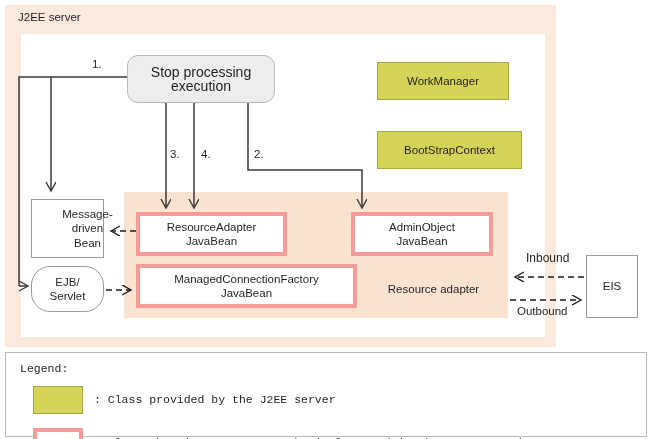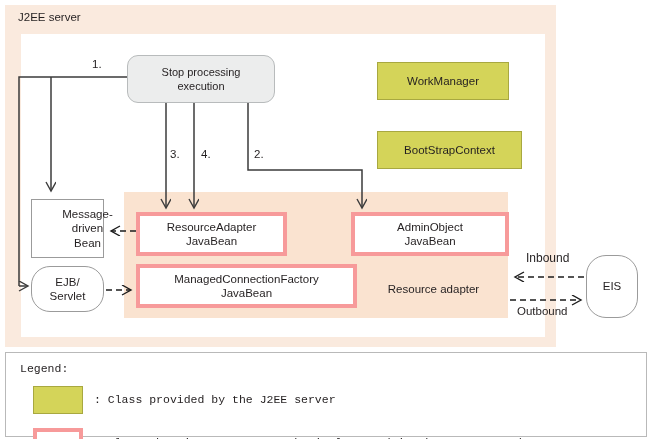--- a/index.html
+++ b/index.html
@@ -6,41 +6,41 @@
   body{width:652px;height:439px;position:relative;overflow:hidden;
        font-family:"Liberation Sans","DejaVu Sans",sans-serif;color:#231f20;}
   .abs{position:absolute;box-sizing:border-box;}
   
   #j2ee-server{left:5px;top:5px;width:551px;height:342px;background:#faeade;}
   #j2ee-server-label{left:18px;top:11px;font-size:11.5px;line-height:13px;}
   #j2ee-inner-white{left:16px;top:29px;width:524px;height:303px;background:#ffffff;}
   
   #stop-processing{left:127px;top:55px;width:148px;height:48px;background:#eceded;
       border:1px solid #b8bbbc;border-radius:11px;display:flex;align-items:center;
-      justify-content:center;text-align:center;font-size:11px;line-height:14.5px;}
+      justify-content:center;text-align:center;font-size:14px;line-height:14.5px;}
   
   .yellow-box{background:#d4d459;border:1px solid #a8a840;display:flex;align-items:center;
       justify-content:center;font-size:11.5px;}
   #work-manager{left:377px;top:62px;width:132px;height:38px;}
   #bootstrap-context{left:377px;top:131px;width:145px;height:38px;}
   
   #resource-adapter{left:124px;top:192px;width:384px;height:126px;background:#fae3d0;}
   #resource-adapter-label{left:376px;top:283px;width:115px;text-align:center;font-size:11.5px;}
   
   .pink-box{background:#ffffff;border:4px solid #f79a9a;display:flex;align-items:center;
       justify-content:center;text-align:center;font-size:11.5px;line-height:14.5px;}
   #resource-adapter-javabean{left:136px;top:212px;width:151px;height:44px;}
-  #admin-object-javabean{left:351px;top:212px;width:158px;height:44px;}
+  #admin-object-javabean{left:351px;top:212px;width:142px;height:44px;}
   #managed-connection-factory-javabean{left:136px;top:264px;width:221px;height:44px;}
   
   .grey-box{background:#ffffff;border:1px solid #9b9b9b;display:flex;align-items:center;
       justify-content:center;text-align:center;font-size:11.5px;line-height:14.5px;}
   #message-driven-bean{left:31px;top:199px;width:73px;height:59px;padding-left:40px;}
   #ejb-servlet{left:31px;top:266px;width:73px;height:46px;border-radius:19px;}
-  #eis-box{left:586px;top:255px;width:52px;height:63px;border-radius:20px;}
+  #eis-box{left:586px;top:255px;width:52px;height:63px;}
   
   #connectors{left:0;top:0;width:652px;height:439px;pointer-events:none;}
   
   .step-label{font-size:11.5px;}
   #step-1{left:92px;top:58px;}
   #step-3{left:170px;top:148px;}
   #step-4{left:201px;top:148px;}
   #step-2{left:254px;top:148px;}
   
   #inbound-label{left:526px;top:251px;font-size:12px;}

